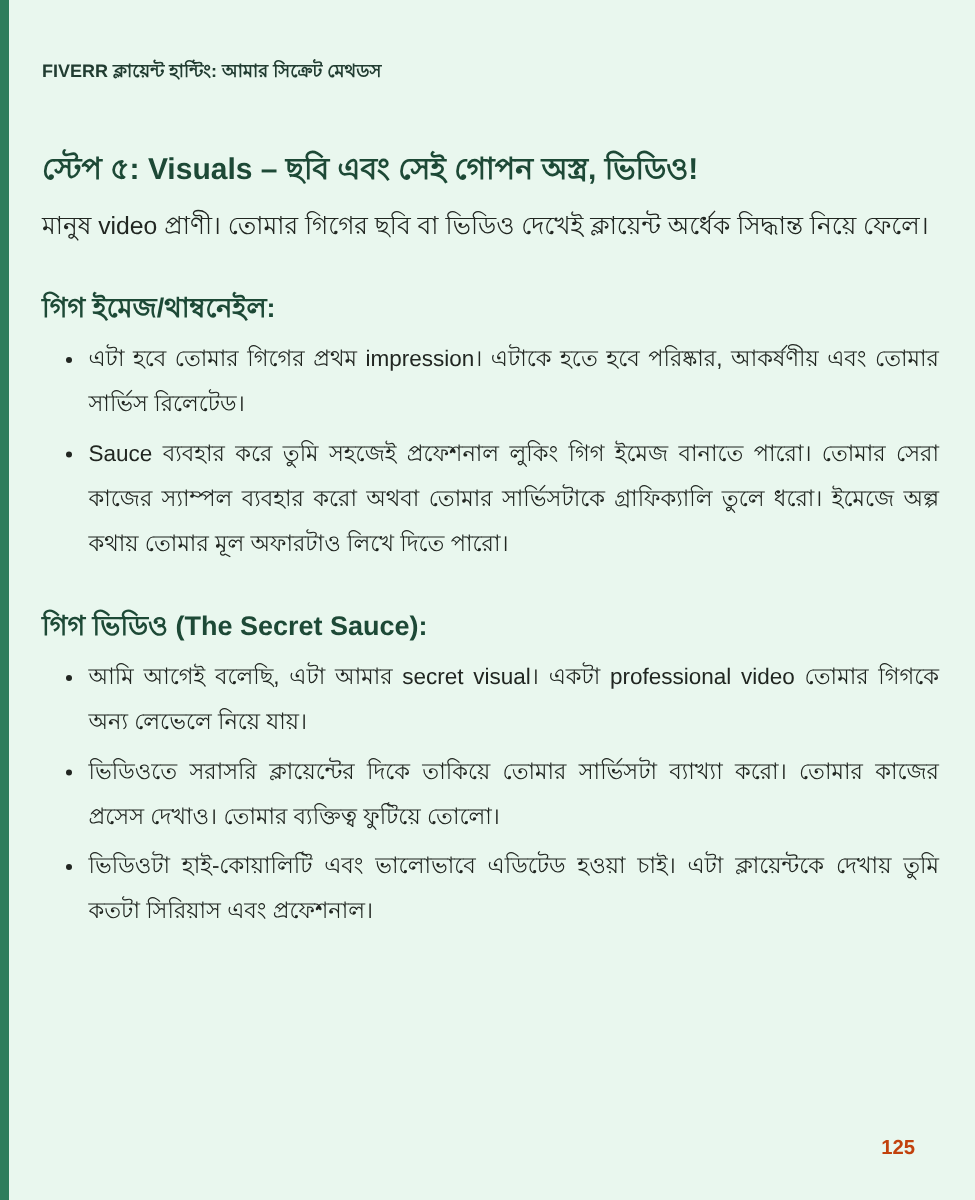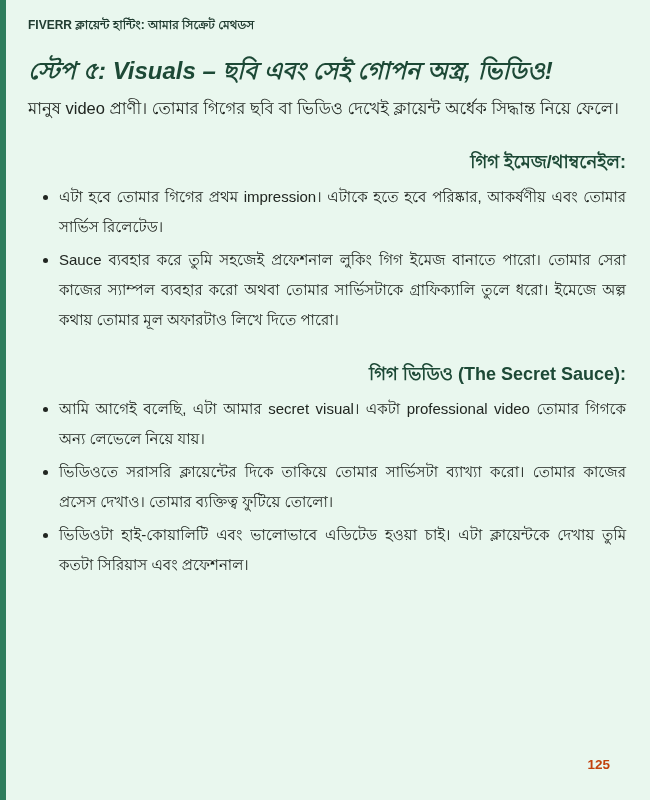--- a/index.html
+++ b/index.html
@@ -26,47 +26,45 @@
   .content {
     position: absolute;
     left: 28px;
     right: 24px;
     top: 0;
   }
   .running-header {
     display: flex;
     justify-content: space-between;
     align-items: flex-end;
-    padding-top: 16px;
+    padding-top: 38px;
     font-size: 12px;
     font-weight: 600;
     color: #213c31;
   }
   .title {
-    margin: 21px 0 0 0;
-    font-size: 24px;
+    margin: 42px 0 0 0;
+    font-size: 20px;
     line-height: 27px;
     font-weight: 700;
     color: #1d4936;
-    font-style: italic;
   }
   .intro {
     margin: 9px 0 0 0;
     font-size: 16.5px;
     line-height: 30px;
     text-align: justify;
     color: #212621;
   }
   .section-heading {
     margin: 27px 0 0 0;
     font-size: 18px;
     line-height: 25px;
     font-weight: 700;
     color: #1d4936;
-    text-align: right;
   }
   .bullet-list {
     margin: 7px 0 0 0;
     padding-left: 31px;
     list-style: disc outside;
   }
   .bullet-list li {
     font-size: 15px;
     line-height: 30px;
     text-align: justify;

